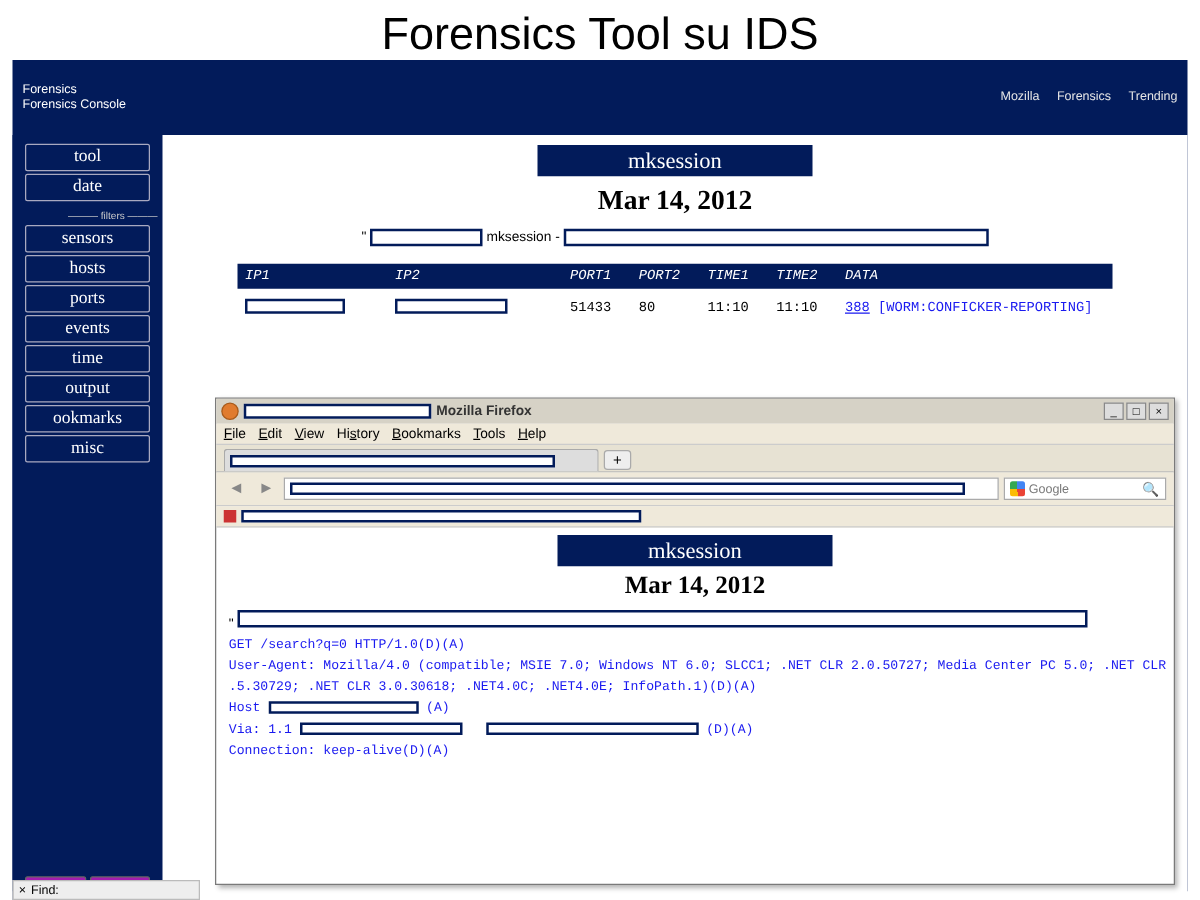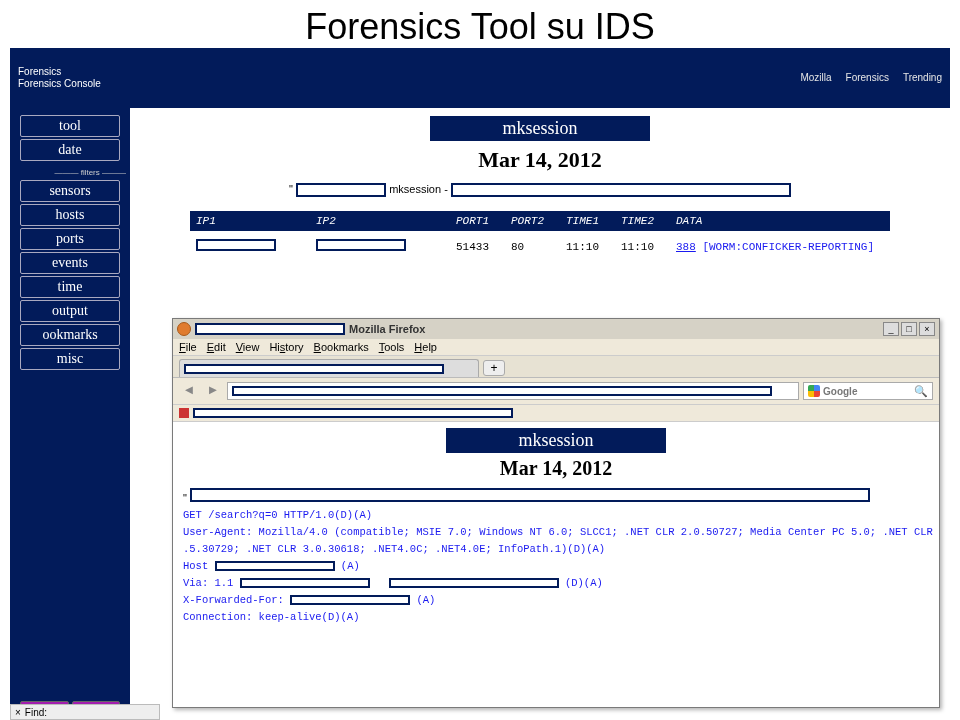--- a/index.html
+++ b/index.html
@@ -44,21 +44,21 @@
   .ff-tabbar { background:#e7e2d3; padding:3px 6px 0; display:flex; align-items:center; gap:4px; border-bottom:1px solid #bbb; }
   .ff-tab { background:#ddd; border:1px solid #aaa; border-bottom:none; width:300px; height:18px; display:flex; align-items:center; padding:0 4px; border-radius:3px 3px 0 0; }
   .ff-tab .redact { height:10px; width:260px; }
   .ff-tab-plus { width:22px; height:16px; border:1px solid #aaa; background:#eee; text-align:center; font-size:12px; line-height:14px; cursor:pointer; border-radius:3px; }
   .ff-nav { background:#efe9da; padding:4px 6px; display:flex; align-items:center; gap:4px; border-bottom:1px solid #ccc; }
   .ff-nav .navbtn { width:20px; height:18px; color:#888; font-size:13px; text-align:center; cursor:pointer; }
   .ff-url { flex:1; height:18px; border:1px solid #aaa; background:#fff; display:flex; align-items:center; padding:0 4px; }
   .ff-url .redact { height:10px; width: 96%; }
   .ff-search { width:130px; height:18px; border:1px solid #aaa; background:#fff; display:flex; align-items:center; padding:0 4px; gap:3px; }
   .ff-search .g { width:12px;height:12px; background: conic-gradient(#4285F4 0 25%, #EA4335 0 50%, #FBBC05 0 75%, #34A853 0 100%); border-radius:2px;}
-  .ff-search .txt { font-size:10px; color:#777;font-weight:bold; }
+  .ff-search .txt { font-size:10px; color:#777; }
   .ff-search .mag { margin-left:auto; font-size:11px; color:#555; }
   .ff-bookmark { background:#efe9da; padding:3px 6px; border-bottom:1px solid #ccc; display:flex; align-items:center; gap:4px; }
   .ff-bookmark .bicon { width:10px;height:10px;background:#c33; }
   .ff-bookmark .redact { height:10px; width:320px; }
   .ff-content { padding:4px 10px; font-family:"Courier New", monospace; font-size:10.5px; color:#1a1af0; overflow:hidden; }
   .ff-content .banner2 { background:#021b5a; color:#fff; font-family:Georgia,serif; font-size:18px; width:220px; text-align:center; margin:2px auto 4px; padding:2px 0; }
   .ff-content .date2 { font-family:Georgia,serif; font-size:20px; font-weight:bold; text-align:center; color:#000; margin:4px 0 8px; }
   .ff-content .big-redact { border:2px solid #021b5a; height:14px; width:680px; display:inline-block; background:#fff; }
   .ff-content .line { margin:5px 0; white-space:nowrap; }
   .ff-content .line .r { display:inline-block; border:2px solid #021b5a; height:10px; background:#fff; vertical-align:middle; }
@@ -194,25 +194,20 @@
       <span>Host </span>
       <span class="r" style="width:120px"></span>
       <span>(A)</span>
     </div>
     <div class="line">
       <span>Via: 1.1</span>
       <span class="r" style="width:130px"></span>
       &nbsp;&nbsp;<span class="r" style="width:170px"></span>
       <span>(D)(A)</span>
     </div>
-    <div class="line">
-      <span>X-Forwarded-For:</span>
-      <span class="r" style="width:120px"></span>
-      <span>(A)</span>
-    </div>
     <div class="line">Connection: keep-alive(D)(A)</div>
   </div>
 </div>
 
 <div class="findbar">
   <span class="x">×</span>
   <span>Find:</span>
 </div>
 
 </body></html>

